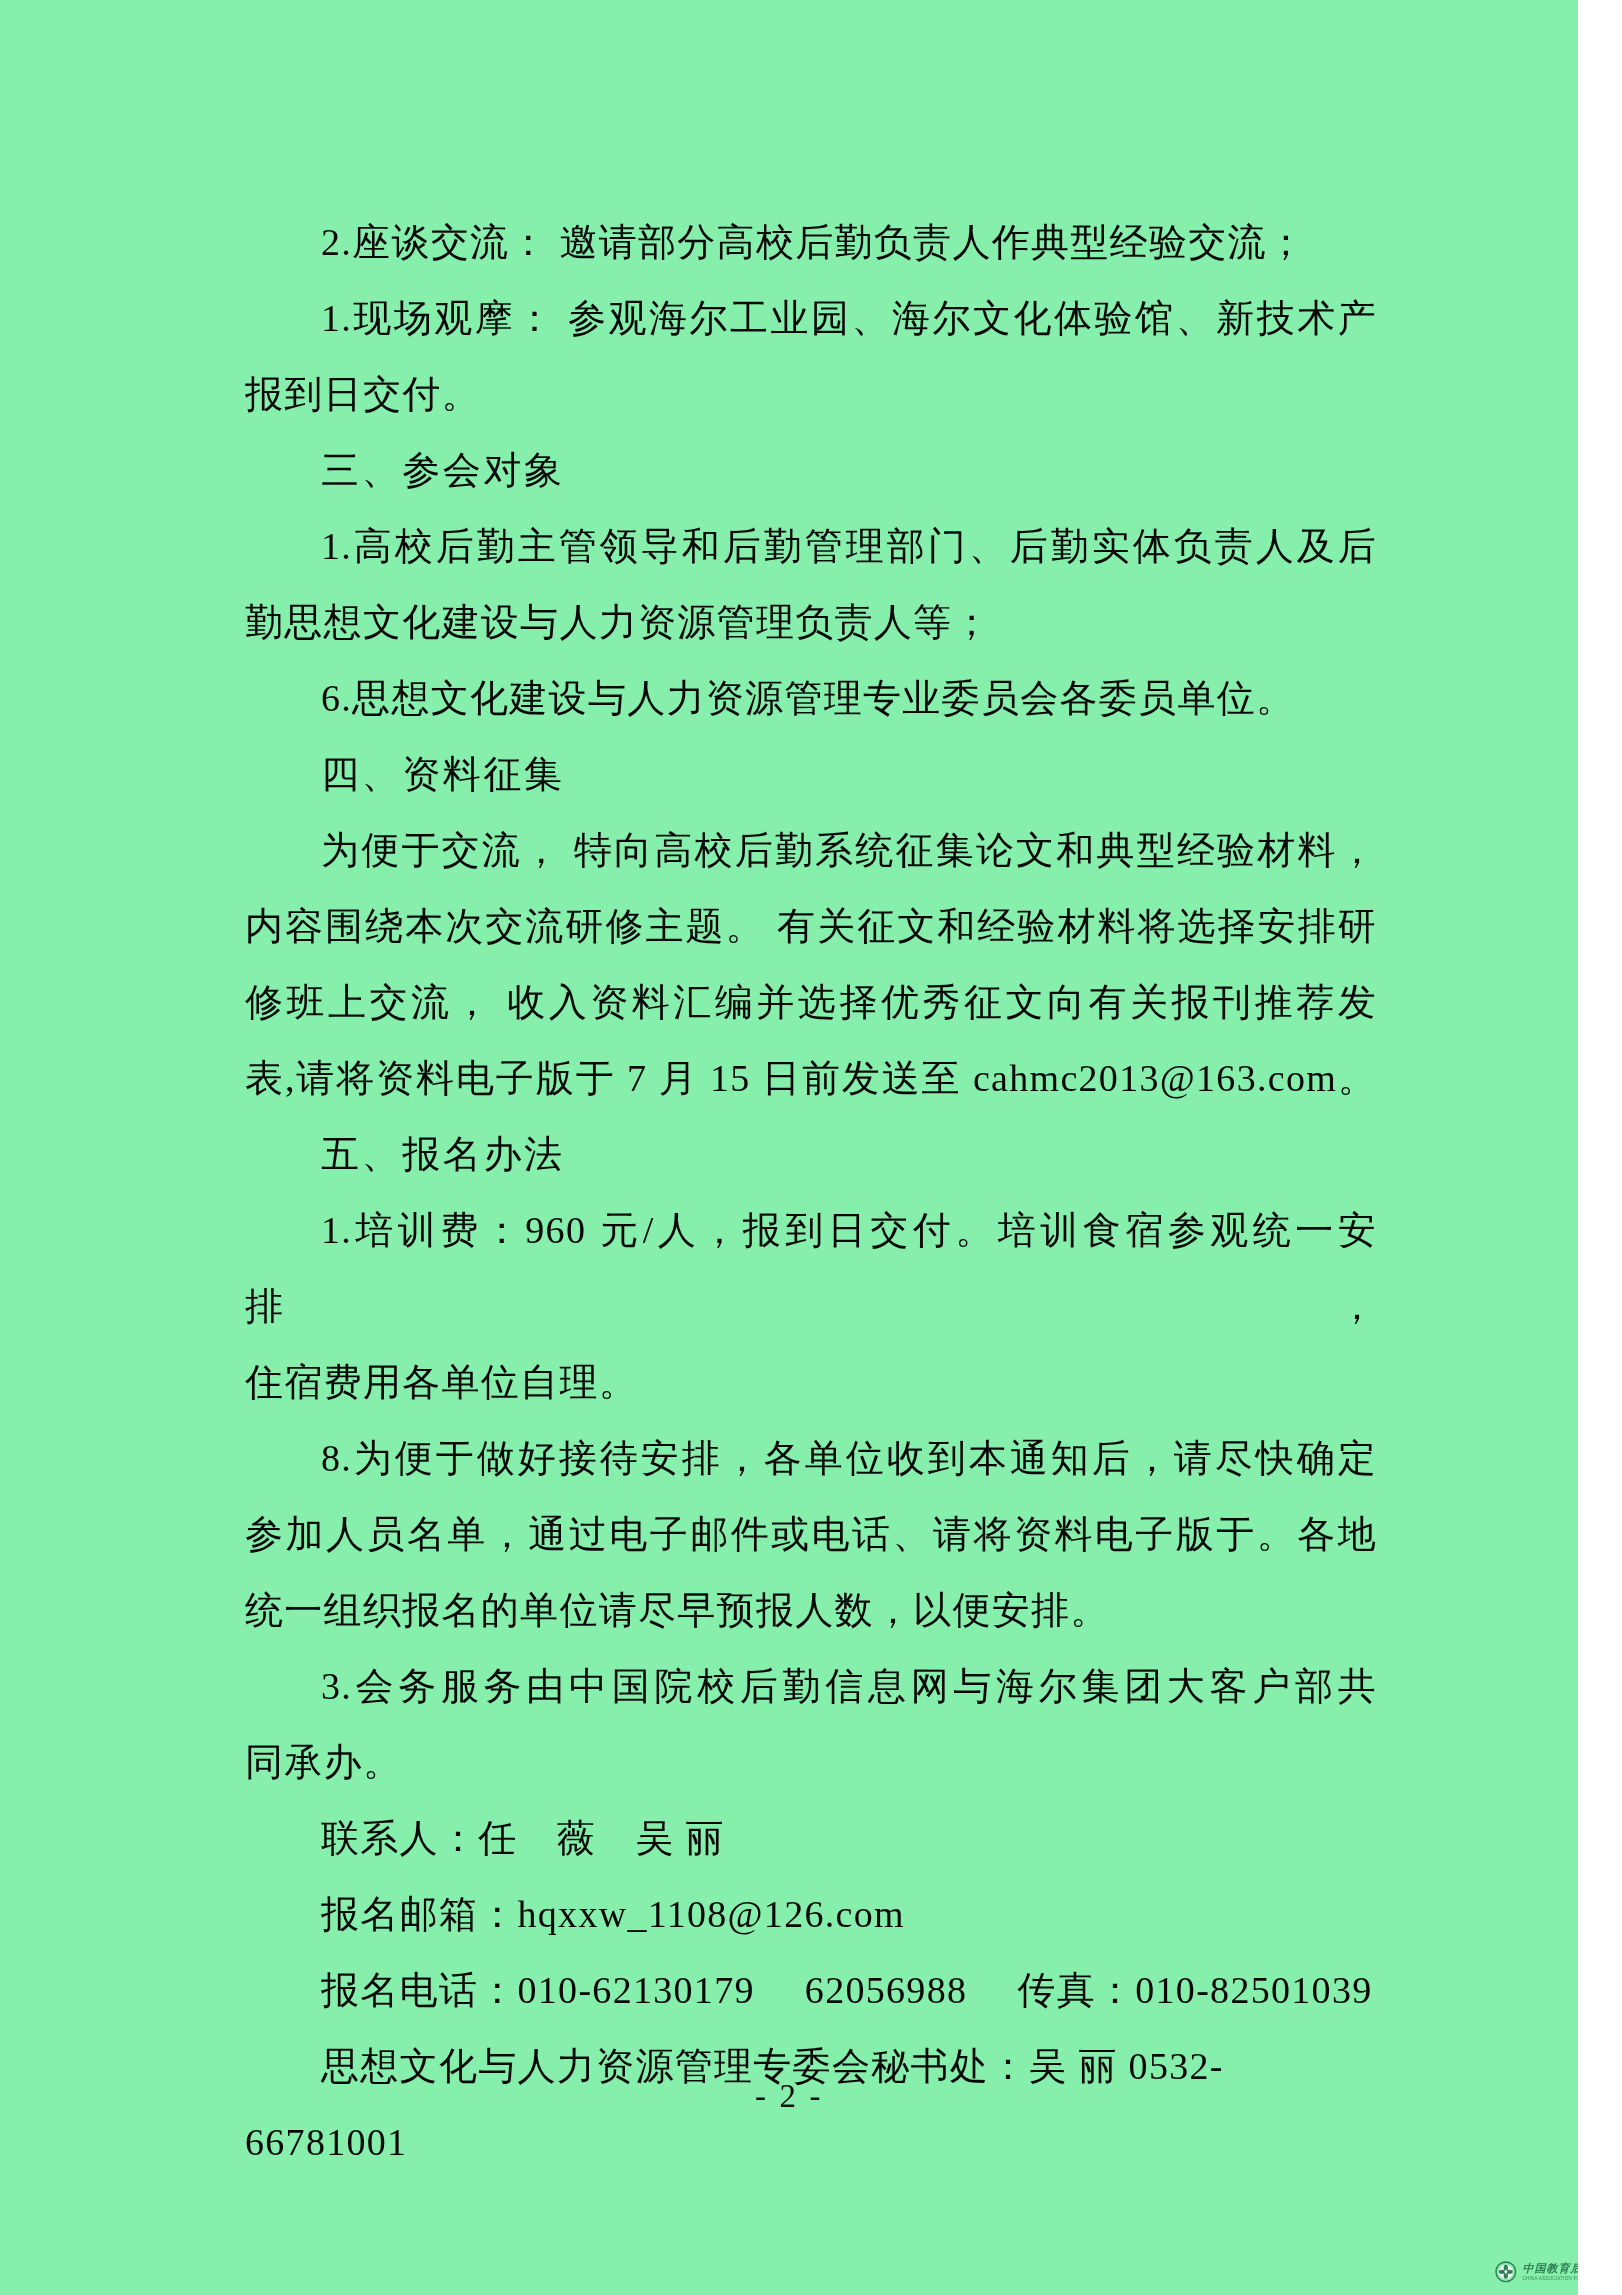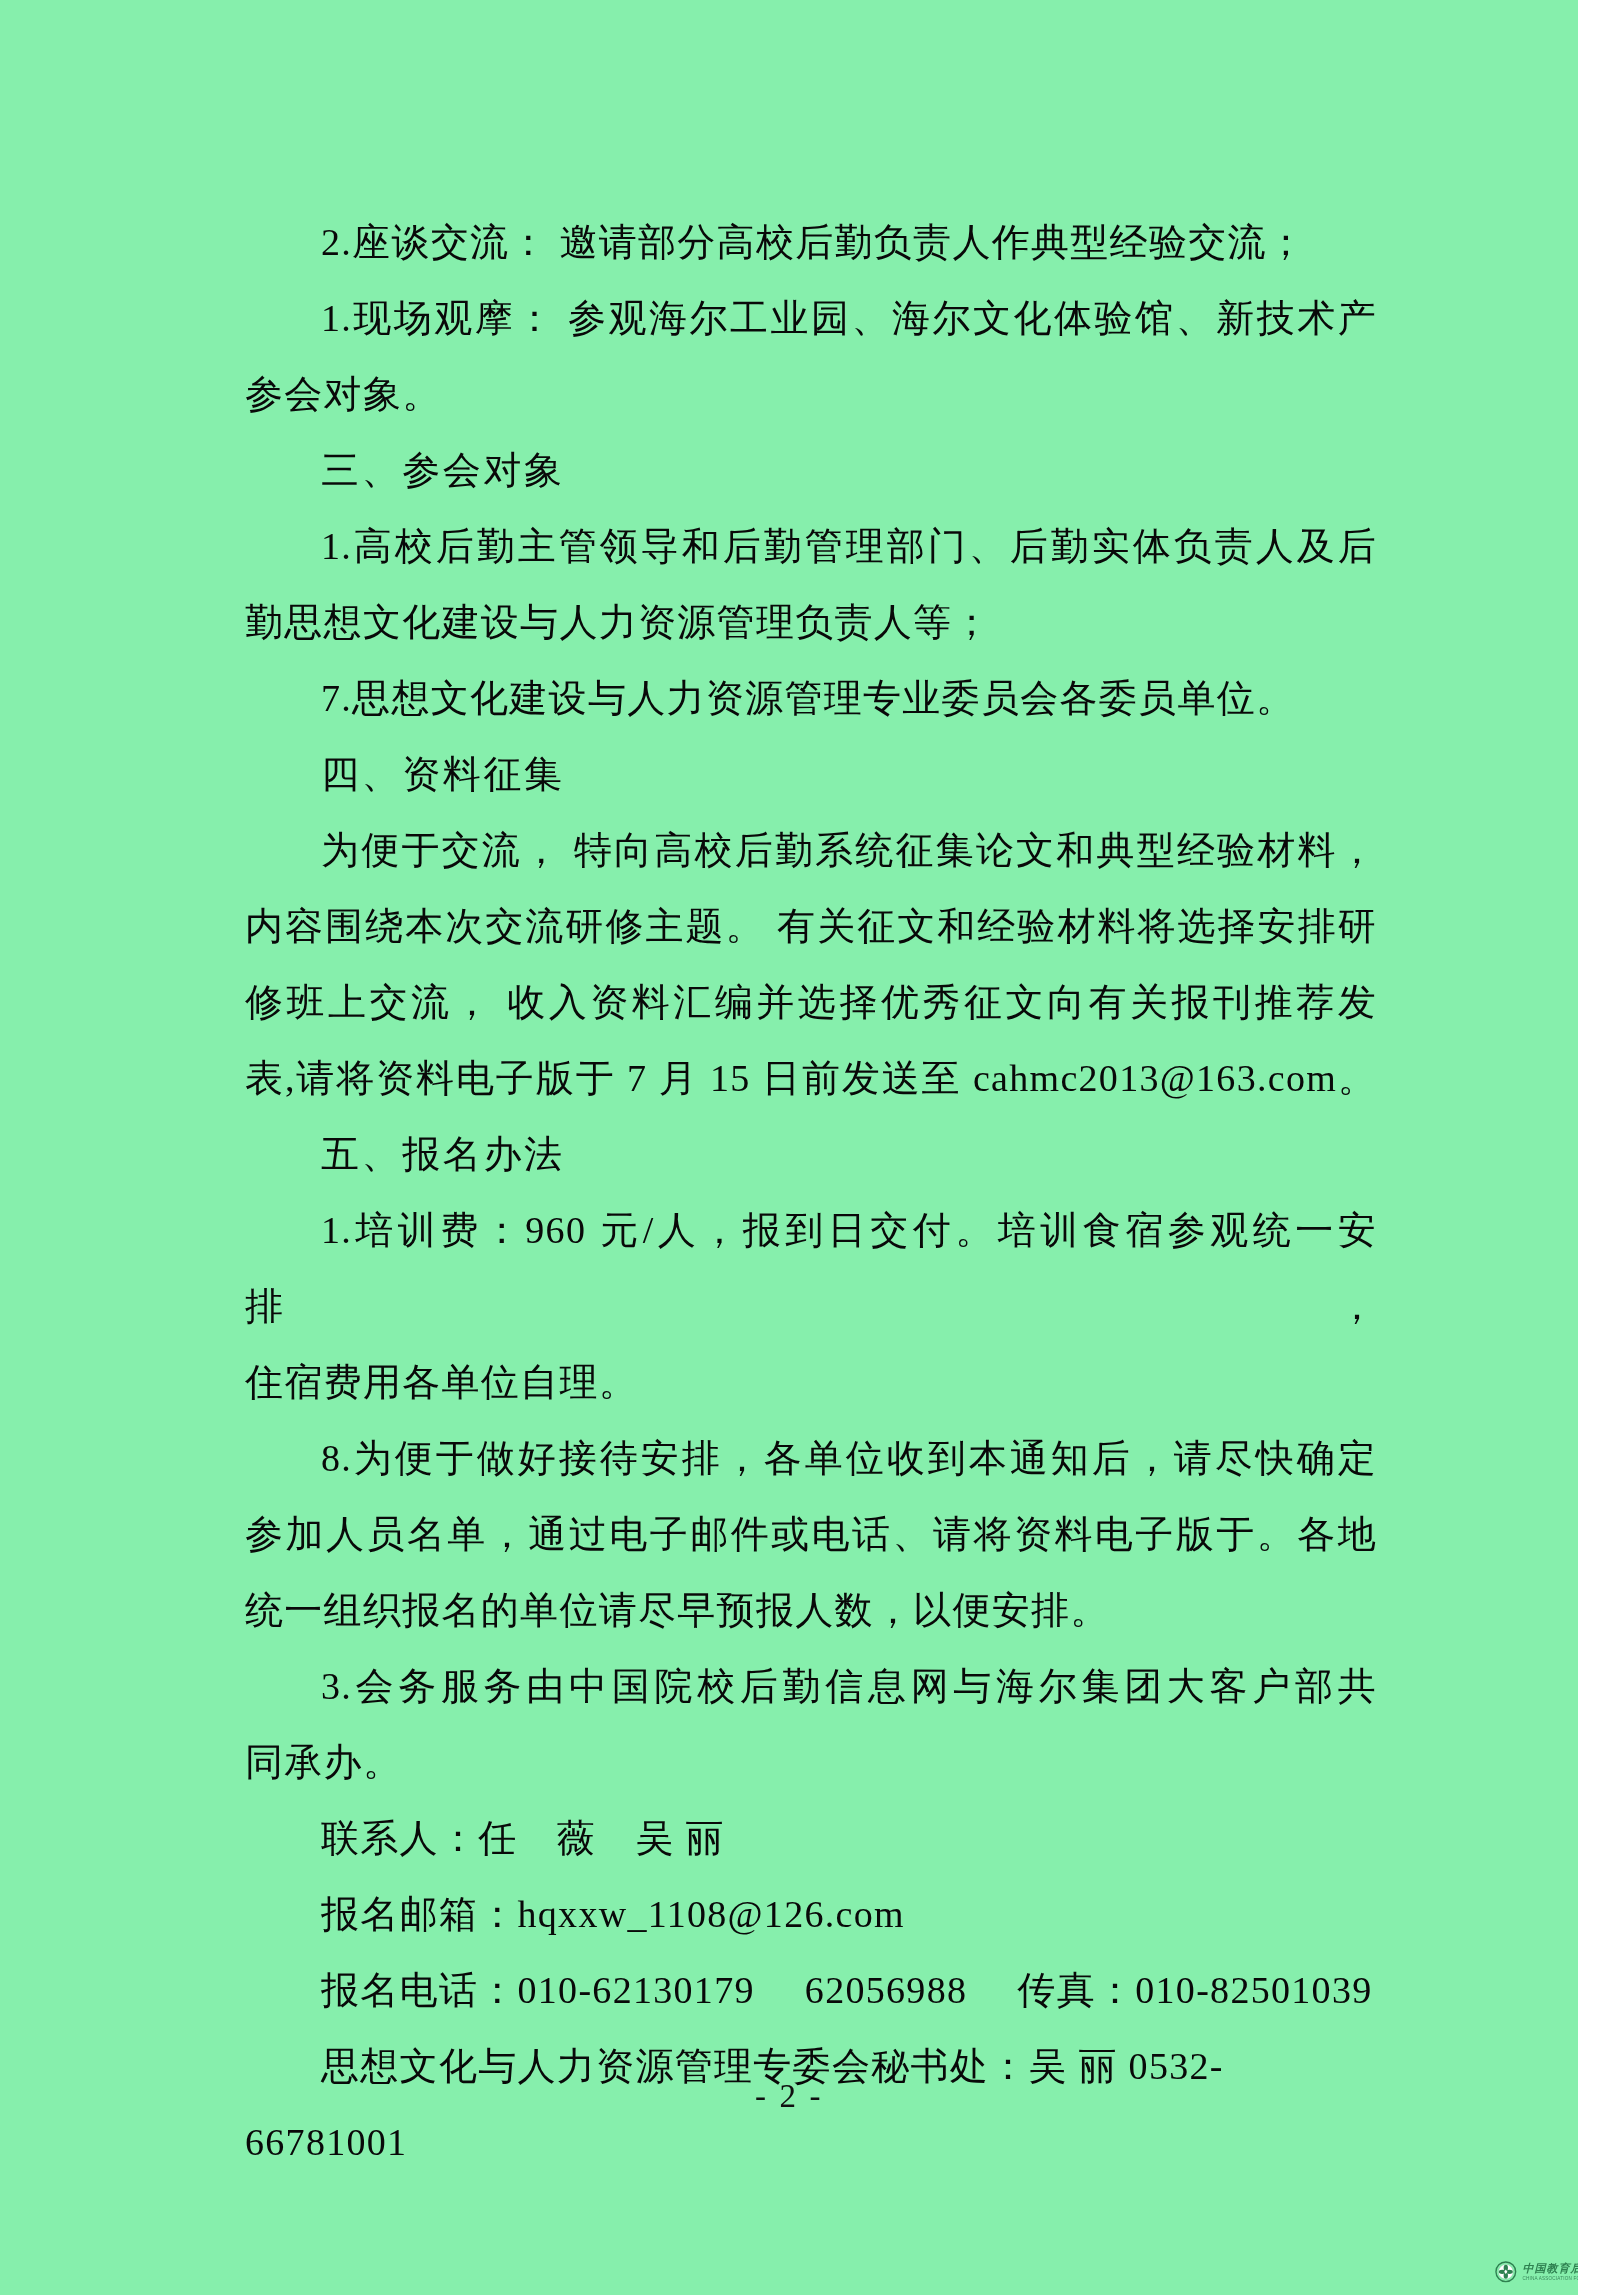--- a/index.html
+++ b/index.html
@@ -88,25 +88,25 @@
   }
 </style>
 </head>
 <body>
 
 <div class="page">
 
   <div class="doc-body" id="doc-body">
       <div class="line indent">2.座谈交流： 邀请部分高校后勤负责人作典型经验交流；</div>
       <div class="line indent j">1.现场观摩： 参观海尔工业园、海尔文化体验馆、新技术产</div>
-      <div class="line">参会对象。</div>
+      <div class="line">报到日交付。</div>
       <div class="line indent heading">三、参会对象</div>
       <div class="line indent j">1.高校后勤主管领导和后勤管理部门、后勤实体负责人及后</div>
       <div class="line">勤思想文化建设与人力资源管理负责人等；</div>
-      <div class="line indent">7.思想文化建设与人力资源管理专业委员会各委员单位。</div>
+      <div class="line indent">6.思想文化建设与人力资源管理专业委员会各委员单位。</div>
       <div class="line indent heading">四、资料征集</div>
       <div class="line indent j">为便于交流， 特向高校后勤系统征集论文和典型经验材料，</div>
       <div class="line j">内容围绕本次交流研修主题。 有关征文和经验材料将选择安排研</div>
       <div class="line j">修班上交流， 收入资料汇编并选择优秀征文向有关报刊推荐发</div>
       <div class="line j">表,请将资料电子版于 7 月 15 日前发送至 cahmc2013@163.com。</div>
       <div class="line indent heading">五、报名办法</div>
       <div class="line indent j">1.培训费：960 元/人，报到日交付。培训食宿参观统一安排，</div>
       <div class="line">住宿费用各单位自理。</div>
       <div class="line indent j">8.为便于做好接待安排，各单位收到本通知后，请尽快确定</div>
       <div class="line j">参加人员名单，通过电子邮件或电话、请将资料电子版于。各地</div>

